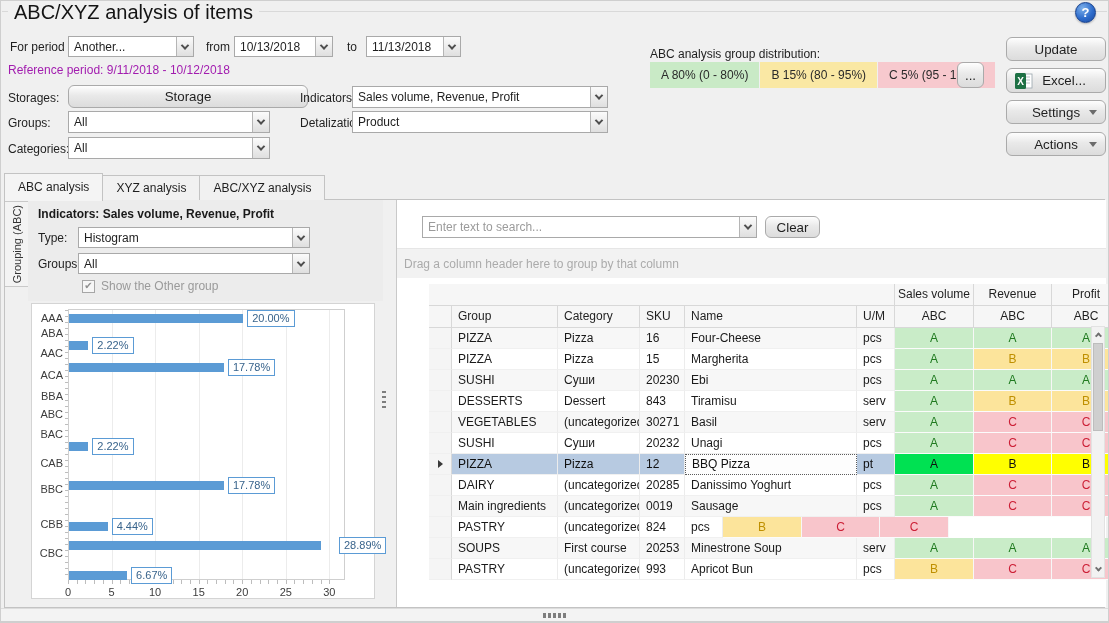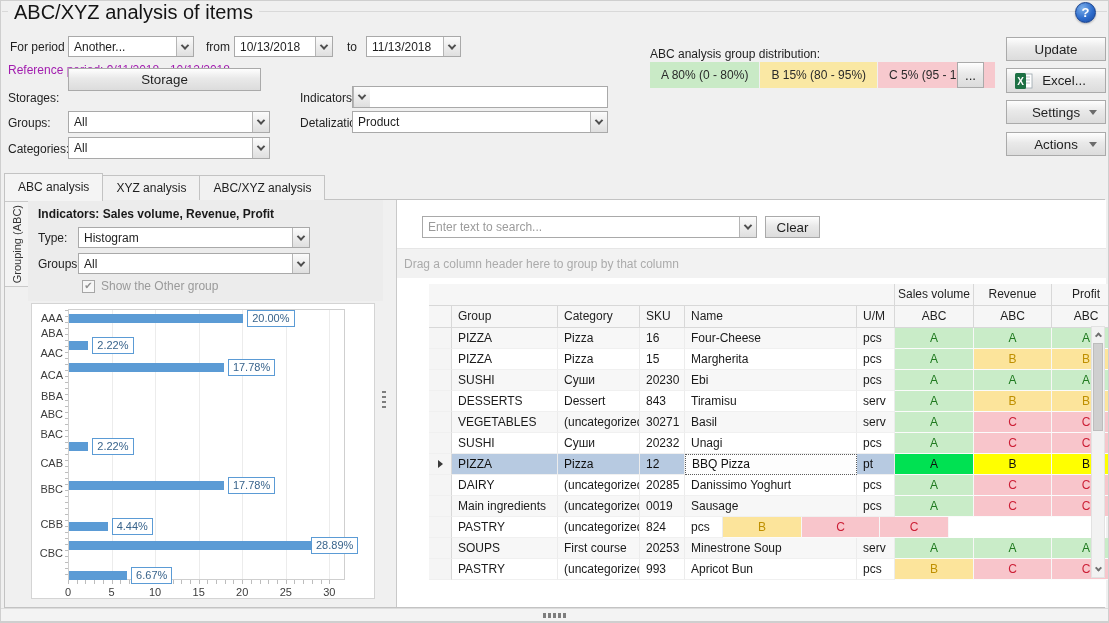--- a/index.html
+++ b/index.html
@@ -18,21 +18,21 @@
   
   .combo { position:absolute; background:#fff; border:1px solid #a9a9a9; display:flex; align-items:stretch; }
   .combo .val { flex:1; padding:8px 5px; display:flex; align-items:center; white-space:nowrap; overflow:hidden; }
   .combo .abtn { width:17px; border-left:1px solid #b5b5b5; background:linear-gradient(#fbfbfb,#dfdfdf); display:flex; align-items:center; justify-content:center; }
   .chev { width:6px; height:6px; border-right:2px solid #4e4e4e; border-bottom:2px solid #4e4e4e; transform:rotate(45deg) translate(-1px,-1px); }
   .chev.up { transform:rotate(225deg) translate(-1px,-1px); }
   .combo input { flex:1; border:none; outline:none; font:12px "Liberation Sans",sans-serif; padding:0 5px; background:transparent; color:#222; }
   .combo input::placeholder { color:#9b9b9b; }
 
   
-  .btn { position:absolute; background:linear-gradient(#fefefe,#e9e9e9 45%,#dcdcdc); border:1px solid #aaaaaa; border-radius:0;
+  .btn { position:absolute; background:linear-gradient(#fefefe,#e9e9e9 45%,#dcdcdc); border:1px solid #aaaaaa; border-radius:6px;
          display:flex; align-items:center; justify-content:center; color:#1f1f1f; }
   .btn .droparrow { position:absolute; right:8px; width:0; height:0; border-left:4px solid transparent; border-right:4px solid transparent; border-top:5px solid #6b6b6b; }
 
   
   .chips { position:absolute; left:650px; top:62px; height:26px; display:flex; gap:1px; }
   .chip { height:26px; display:flex; align-items:center; padding:0 11px; color:#2a2a2a; white-space:nowrap; }
   .morebtn { position:absolute; left:957px; top:62px; width:27px; height:26px; }
 
   
   .help { position:absolute; left:1075px; top:2px; width:21px; height:21px; border-radius:50%;
@@ -130,23 +130,24 @@
 <div class="combo" style="left:366px;top:36px;width:95px;height:21px">
   <span class="val">11/13/2018</span>
   <span class="abtn">
       <i class="chev"></i>
     </span>
 </div>
 
 <div class="lbl ref abs" style="left:8px;top:63px">Reference period: 9/11/2018 - 10/12/2018</div>
 
 <div class="lbl abs" style="left:8px;top:91px">Storages:</div>
-<button class="btn" style="left:68px;top:68px;width:193px;height:23px">Storage</button>
+<button class="btn" style="left:68px;top:85px;width:240px;height:23px">Storage</button>
 <div class="lbl abs" style="left:300px;top:91px">Indicators:</div>
 <div class="combo" style="left:352px;top:86px;width:256px;height:22px">
+  <span class="val">Sales volume, Revenue, Profit</span>
   <span class="abtn">
       <i class="chev"></i>
     </span>
 </div>
 
 <div class="lbl abs" style="left:8px;top:116px">Groups:</div>
 <div class="combo" style="left:68px;top:111px;width:202px;height:22px">
   <span class="val">All</span>
   <span class="abtn">
       <i class="chev"></i>
@@ -259,21 +260,21 @@
         <div class="barlabel" style="left: 23.3377px; top: 26.959px;">2.22%</div>
         <div class="bar" style="top: 52.91px; width: 154.876px;"></div>
         <div class="barlabel" style="left: 158.876px; top: 48.91px;">17.78%</div>
         <div class="bar" style="top: 132.042px; width: 19.3377px;"></div>
         <div class="barlabel" style="left: 23.3377px; top: 128.042px;">2.22%</div>
         <div class="bar" style="top: 171.066px; width: 154.876px;"></div>
         <div class="barlabel" style="left: 158.876px; top: 167.066px;">17.78%</div>
         <div class="bar" style="top: 211.987px; width: 38.6755px;"></div>
         <div class="barlabel" style="left: 42.6755px; top: 207.987px;">4.44%</div>
         <div class="bar" style="top: 230.957px; width: 251.652px;"></div>
-        <div class="barlabel" style="left: 242px; top: 226.957px;">28.89%</div>
+        <div class="barlabel" style="left: 270px; top: 226.957px;">28.89%</div>
         <div class="bar" style="top: 261.038px; width: 58.1003px;"></div>
         <div class="barlabel" style="left: 62.1003px; top: 257.038px;">6.67%</div>
       </div>
     <div>
         <div class="xlab" style="left: 26px;">0</div>
         <div class="xlab" style="left: 69.5535px;">5</div>
         <div class="xlab" style="left: 113.107px;">10</div>
         <div class="xlab" style="left: 156.66px;">15</div>
         <div class="xlab" style="left: 200.214px;">20</div>
         <div class="xlab" style="left: 243.767px;">25</div>

